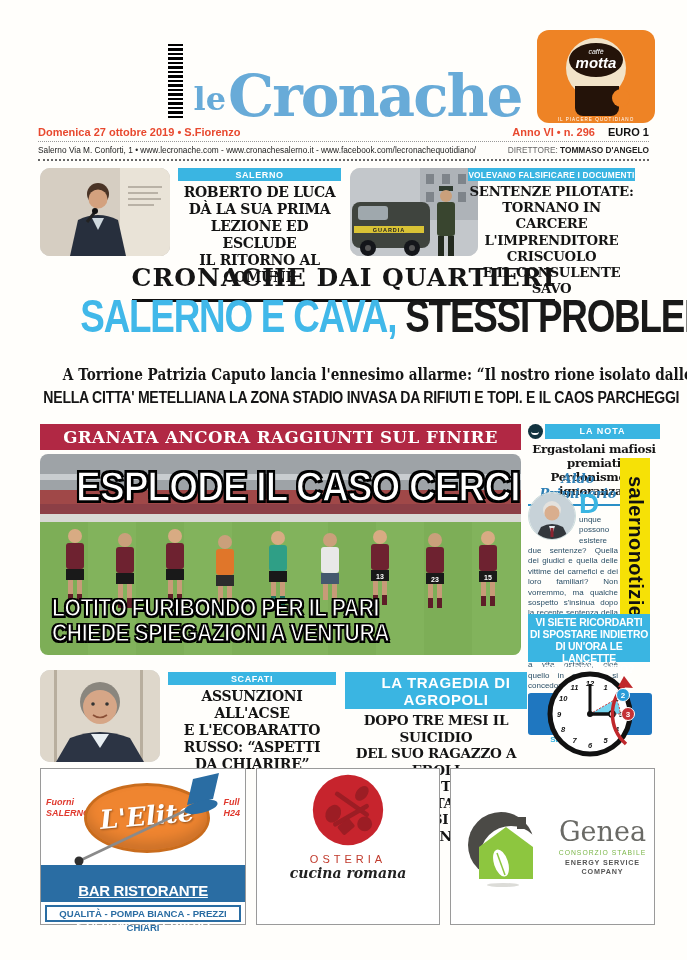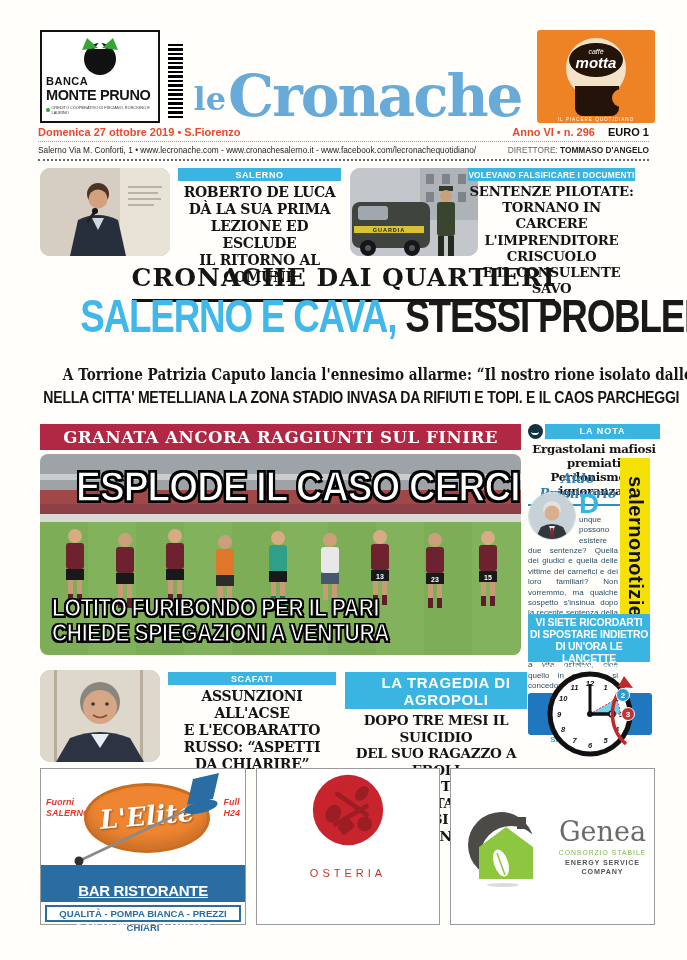--- a/index.html
+++ b/index.html
@@ -15,21 +15,21 @@
   .bank-n1{font-weight:bold;font-size:11px;letter-spacing:.5px;line-height:1.05;}
   .bank-n2{font-weight:bold;font-size:14.5px;letter-spacing:-.4px;line-height:1.05;}
   .bank-tag{font-size:3.9px;color:#333;margin-top:2px;display:flex;align-items:center;}
   .bank-tag::before{content:"";width:4px;height:4px;border-radius:50%;background:#35a535;margin-right:2px;}
   .barcode{left:168px;top:44px;width:15px;height:74px;
            background:repeating-linear-gradient(180deg,#000 0 2px,#fff 2px 4px,#000 4px 7px,#fff 7px 9px);}
   .masthead{left:185px;top:30px;width:345px;height:93px;display:flex;align-items:flex-end;
             justify-content:center;color:#68abd8;}
   .mast-le{font-family:"DejaVu Serif",serif;font-weight:bold;font-size:32px;line-height:.8;margin:0 2px 10px 0;}
   .mast-title{font-family:"DejaVu Serif",serif;font-weight:bold;font-size:58px;letter-spacing:-2px;line-height:.92;}
-  .motta{left:537px;top:30px;width:118px;height:93px;background:#ee8325;border-radius:3px;overflow:hidden;}
+  .motta{left:537px;top:30px;width:118px;height:93px;background:#ee8325;border-radius:12px;overflow:hidden;}
 
   .dateline{left:38px;top:126px;width:611px;display:flex;justify-content:space-between;align-items:baseline;
             font-size:11px;font-weight:bold;}
   .date-left,.date-issue{color:#e8492f;}
   .date-price{color:#111;margin-left:10px;}
   .dot1{left:38px;top:141px;width:611px;border-top:1px dotted #999;}
   .infoline{left:38px;top:145px;width:611px;display:flex;justify-content:space-between;font-size:8.3px;color:#222;}
   .dir-label{color:#666;}
   .dir-name{font-weight:bold;}
   .dot2{left:38px;top:159px;width:611px;border-top:2px dotted #666;}
@@ -118,45 +118,34 @@
   .oval span{display:block;font-family:"DejaVu Serif",serif;font-style:italic;font-weight:bold;font-size:26px;
              color:#fff;text-align:center;line-height:60px;transform:rotate(-5deg);
              text-shadow:1px 1px 2px rgba(0,0,0,.4);}
   .elite-deco{position:absolute;left:0;top:0;}
   .band{position:absolute;left:0;right:0;bottom:22px;height:37px;background:#2a6da3;color:#fff;text-align:center;}
   .band .l1{font-weight:bold;font-size:15px;line-height:1.25;letter-spacing:-.3px;margin-top:17px;text-decoration:underline;}
   .band .l2{font-weight:bold;font-size:12px;line-height:1.1;}
   .strip{position:absolute;left:4px;right:4px;bottom:2px;height:17px;border:2px solid #2a6da3;background:#fff;
          color:#2a6da3;font-weight:bold;font-size:9.6px;text-align:center;line-height:14px;box-sizing:border-box;}
   .ad-nonna{left:256px;width:184px;position:absolute;text-align:center;}
-  .nonna-kicker{color:#c0392b;font-size:11px;letter-spacing:4px;margin-top:16px;}
+  .nonna-kicker{color:#c0392b;font-size:11px;letter-spacing:4px;margin-top:2px;}
   .nonna-name{font-weight:bold;font-size:23px;line-height:1.02;letter-spacing:1px;color:#3b3b3b;}
   .nonna-tag{font-family:"DejaVu Serif",serif;font-style:italic;font-weight:bold;font-size:14px;color:#222;}
   .ad-genea{left:450px;width:205px;position:absolute;display:flex;align-items:center;}
   .genea-text{margin-left:6px;text-align:center;}
   .genea-name{font-family:"DejaVu Serif",serif;font-size:27px;color:#6a6a66;line-height:1.1;}
   .genea-s1{font-size:6.8px;color:#7ab648;letter-spacing:1px;margin-top:2px;}
   .genea-s2{font-size:7.2px;font-weight:bold;color:#555;letter-spacing:.8px;margin-top:2px;}
 </style>
 </head>
 <body>
 
 <div id="page">
 
-  <div class="abs bank-box">
-    <svg class="bank-icon" width="44" height="42" viewBox="0 0 44 42">
-      <circle cx="22" cy="25" r="16" fill="#111"></circle>
-      <polygon points="22,7 16,15 28,15" fill="#fff"></polygon>
-      <polygon points="9,4 20,14 4,16" fill="#35a535"></polygon>
-      <polygon points="35,4 24,14 40,16" fill="#35a535"></polygon>
-    </svg>
-    <div class="bank-n1">BANCA</div>
-    <div class="bank-n2">MONTE PRUNO</div>
-    <div class="bank-tag">CREDITO COOPERATIVO DI FISCIANO, ROSCIGNO E LAURINO</div>
-  </div>
 
   <div class="abs barcode"></div>
 
   <div class="abs masthead">
     <span class="mast-le">le</span>
     <span class="mast-title">Cronache</span>
   </div>
 
   <div class="abs motta">
     <svg width="118" height="93" viewBox="0 0 118 93">
@@ -474,20 +463,21 @@
       <g fill="#9c1d24">
         <rect x="18" y="30" width="44" height="5" rx="2.5" transform="rotate(35 40 40)"></rect>
         <rect x="18" y="44" width="44" height="5" rx="2.5" transform="rotate(-30 40 40)"></rect>
         <ellipse cx="24" cy="44" rx="8" ry="10" transform="rotate(30 24 44)"></ellipse>
         <ellipse cx="55" cy="22" rx="6" ry="9" transform="rotate(40 55 22)"></ellipse>
         <circle cx="58" cy="55" r="8"></circle>
         <rect x="30" y="52" width="16" height="12" rx="2" transform="rotate(-40 38 58)"></rect>
       </g>
     </svg>
     <div class="nonna-kicker">OSTERIA</div>
+    <div class="nonna-tag">cucina romana</div>
   </div>
 
   <div class="ad ad-genea">
     <svg width="84" height="84" viewBox="0 0 84 84" style="margin-left:10px;flex:none;">
       <circle cx="40" cy="40" r="33" fill="#4b4a46"></circle>
       <circle cx="50" cy="52" r="31" fill="#fff"></circle>
       <rect x="56" y="12" width="9" height="12" fill="#4b4a46"></rect>
       <polygon points="18,42 45,22 72,42 72,74 18,74" fill="#8dc63f"></polygon>
       <ellipse cx="40" cy="58" rx="7" ry="14" fill="#fff" transform="rotate(-18 40 58)"></ellipse>
       <line x1="44" y1="70" x2="36" y2="48" stroke="#8dc63f" stroke-width="1.5"></line>

